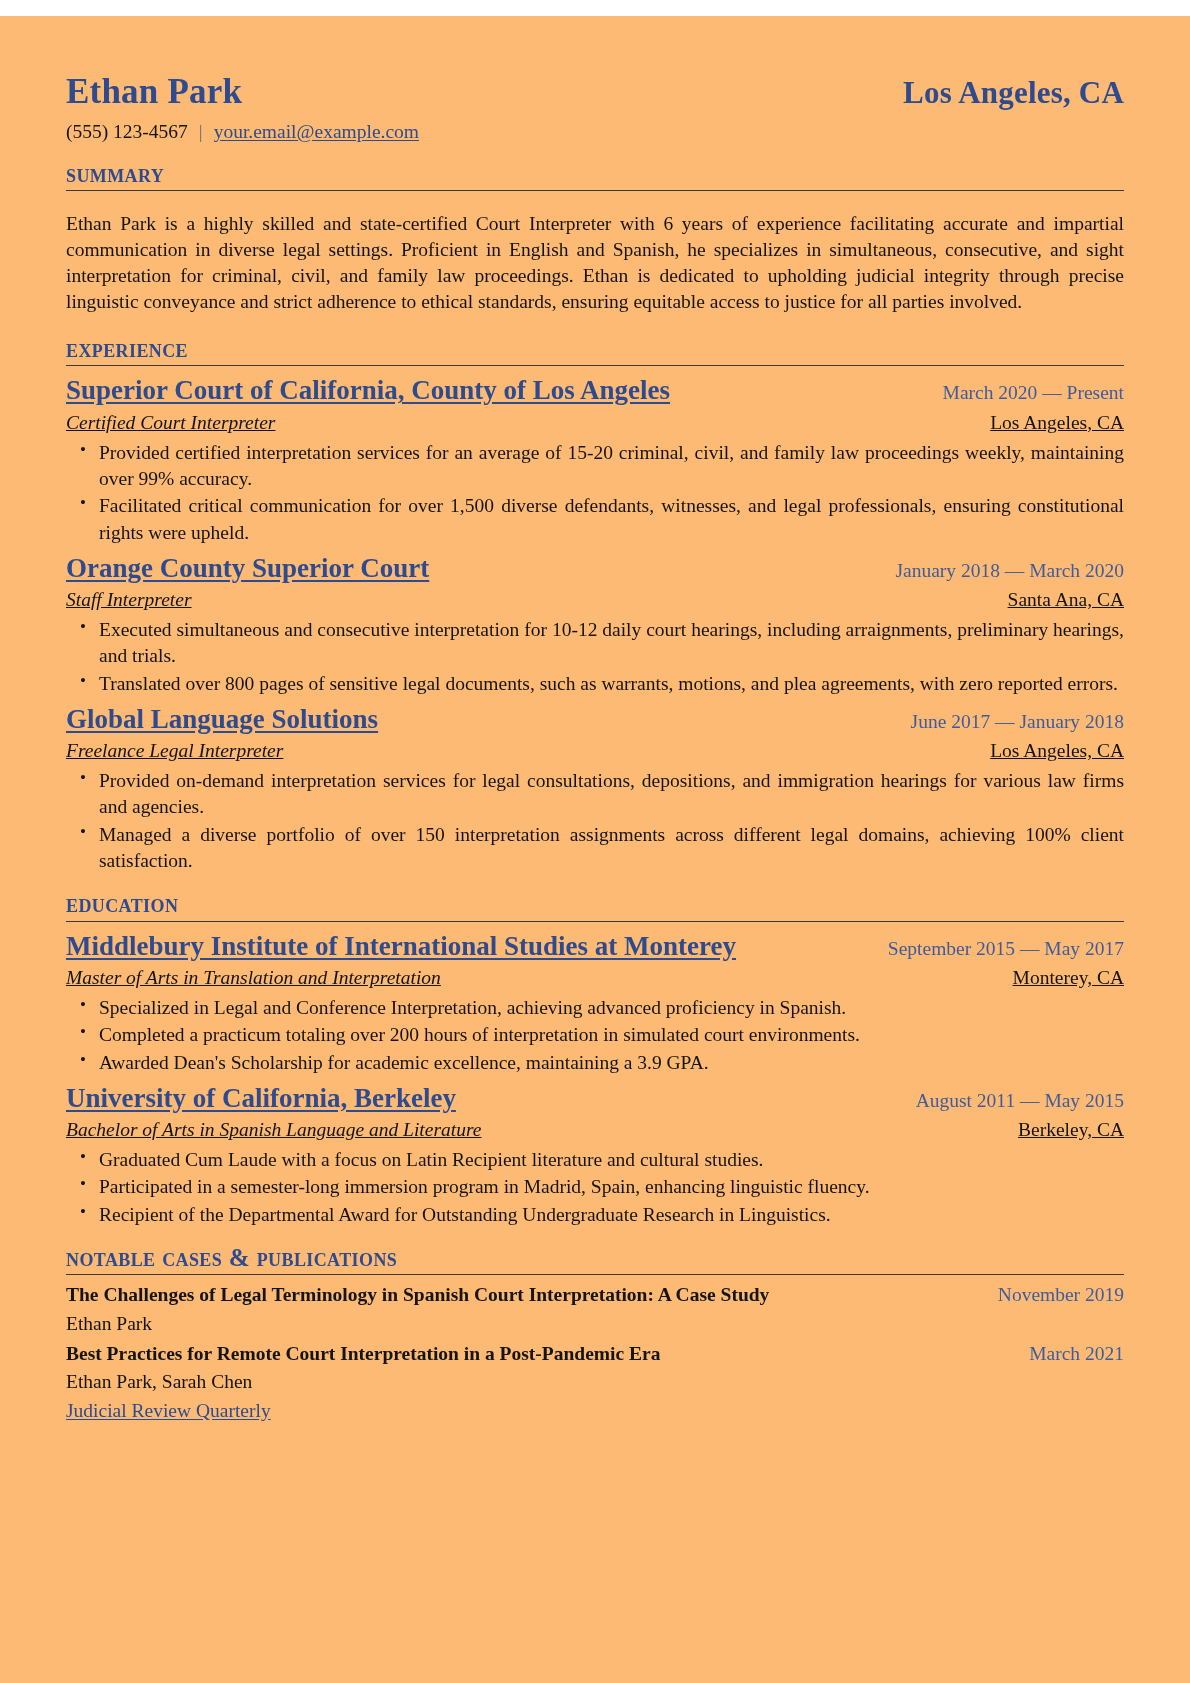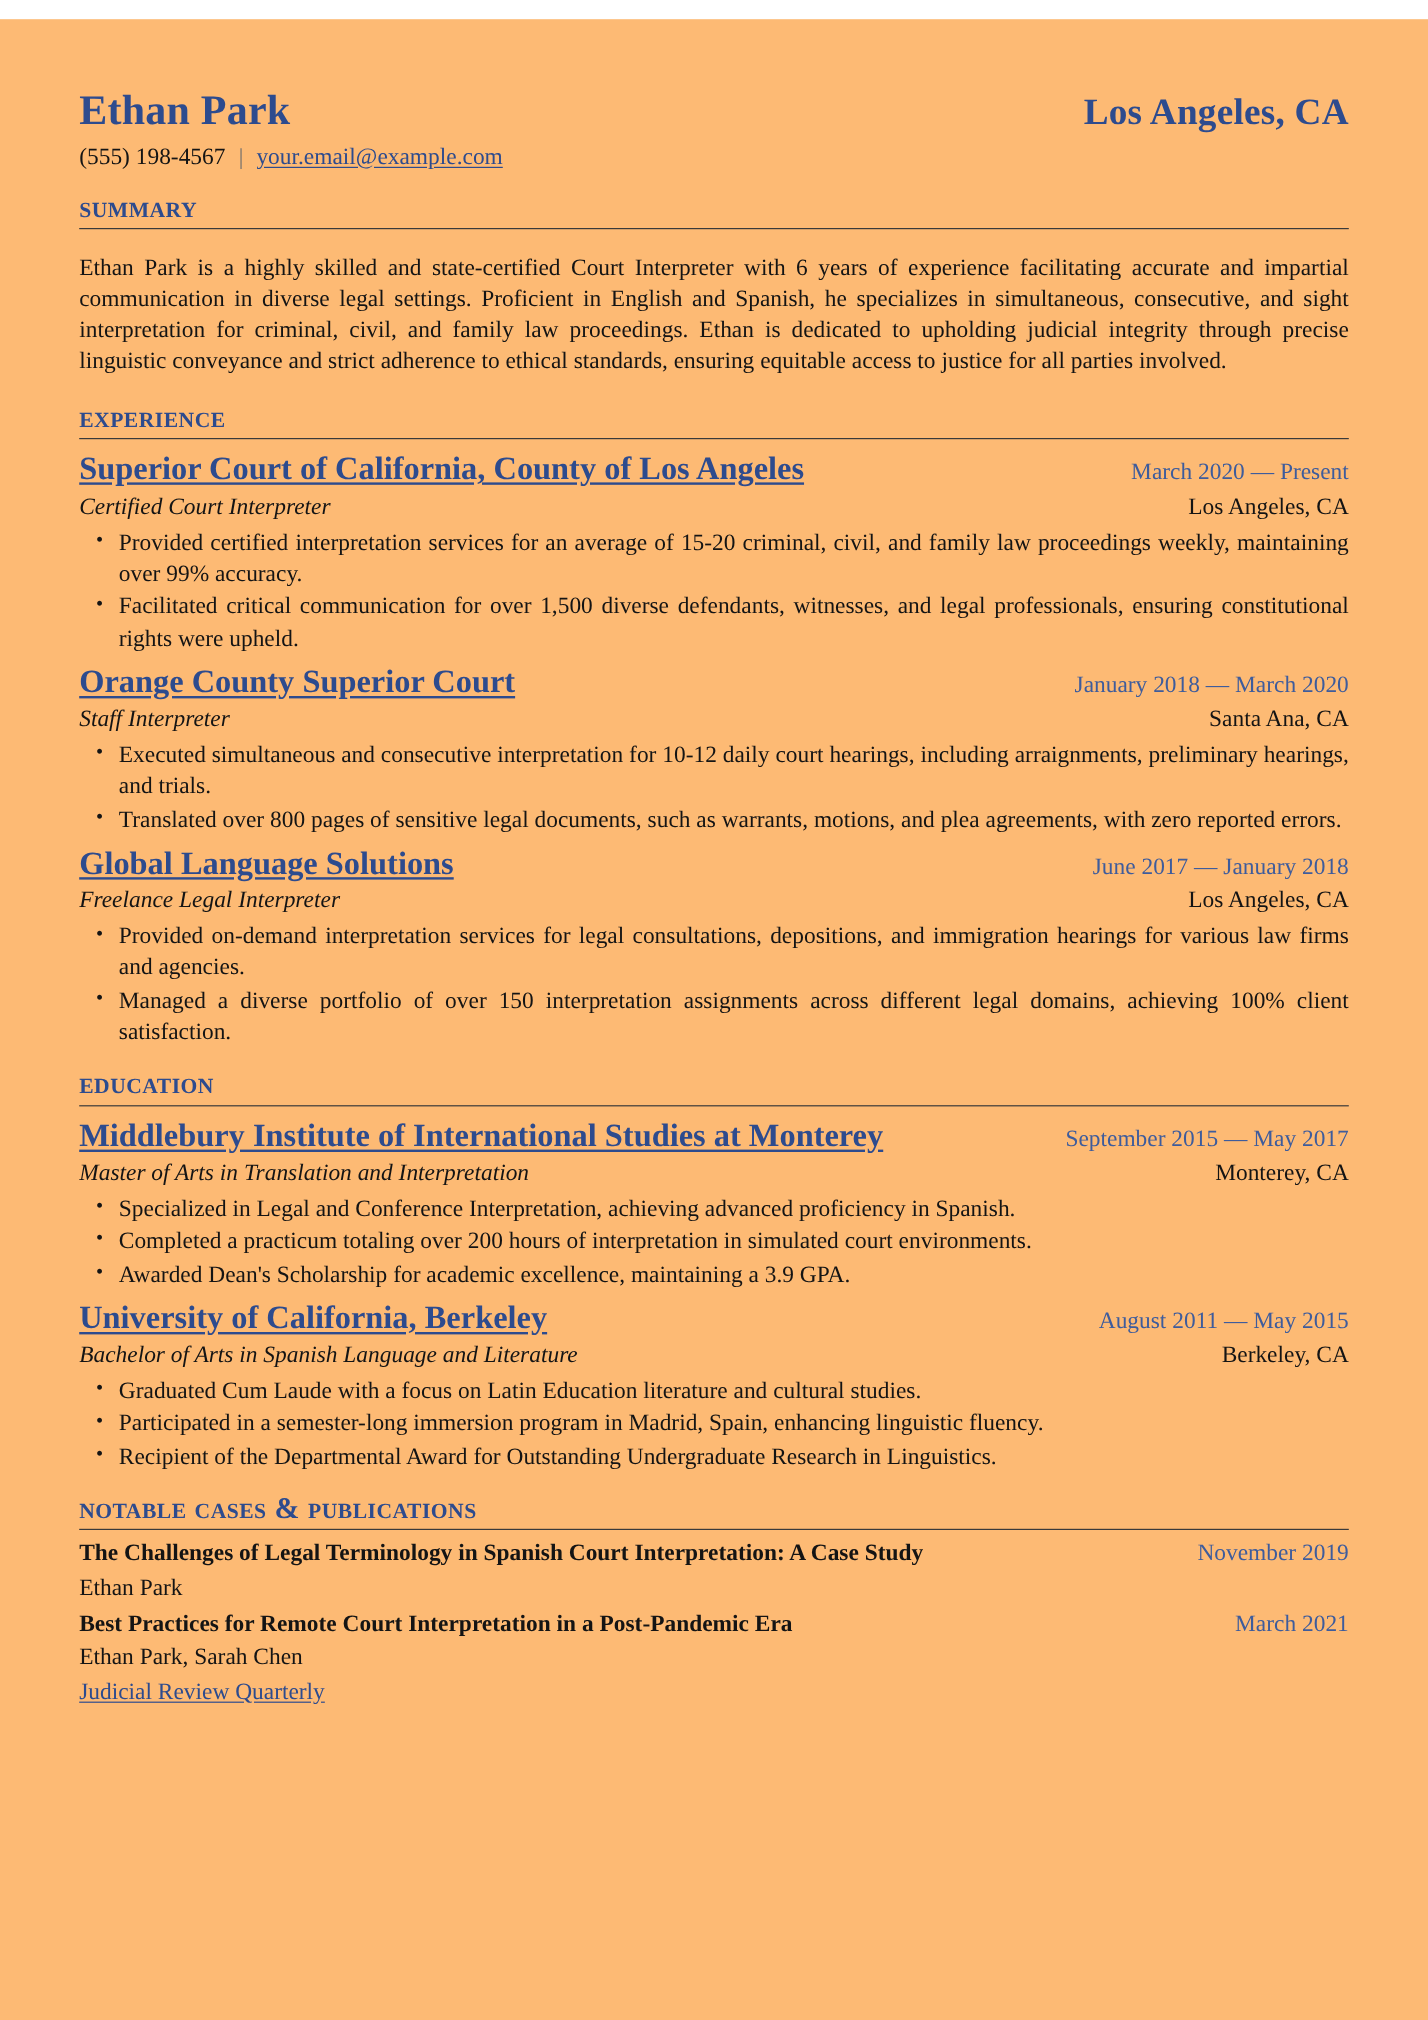--- a/index.html
+++ b/index.html
@@ -122,20 +122,21 @@
     color: #3e5c9c;
     white-space: nowrap;
     line-height: 1.3;
   }
   .entry-subline {
     display: flex;
     justify-content: space-between;
     align-items: baseline;
     gap: 16px;
     margin-top: 1px;
+    text-decoration: underline;
   }
   .entry-role {
     font-size: 19.5px;
     font-style: italic;
     color: #141414;
     line-height: 1.3;
   }
   .entry-location {
     font-size: 19.5px;
     color: #141414;
@@ -210,21 +211,21 @@
 <body>
 
 <div class="page">
 
   <div class="header-row">
     <div class="name">Ethan Park</div>
     <div class="location-head">Los Angeles, CA</div>
   </div>
 
   <div class="contact-row">
-    <span>(555) 198-4567</span>
+    <span>(555) 123-4567</span>
     <span class="contact-sep">|</span>
     <a class="email-link" href="#">your.email@example.com</a>
   </div>
 
   <div class="section">
     <div class="section-title">Summary</div>
     <div class="rule"></div>
     <p class="summary-text">Ethan Park is a highly skilled and state-certified Court Interpreter with 6 years of experience facilitating accurate and impartial communication in diverse legal settings. Proficient in English and Spanish, he specializes in simultaneous, consecutive, and sight interpretation for criminal, civil, and family law proceedings. Ethan is dedicated to upholding judicial integrity through precise linguistic conveyance and strict adherence to ethical standards, ensuring equitable access to justice for all parties involved.</p>
   </div>
 
@@ -301,21 +302,21 @@
     <div class="entry">
       <div class="entry-line">
         <span class="entry-title">University of California, Berkeley</span>
         <span class="entry-date">August 2011 — May 2015</span>
       </div>
       <div class="entry-subline">
         <span class="entry-role">Bachelor of Arts in Spanish Language and Literature</span>
         <span class="entry-location">Berkeley, CA</span>
       </div>
       <ul class="bullets">
-        <li>Graduated Cum Laude with a focus on Latin Education literature and cultural studies.</li>
+        <li>Graduated Cum Laude with a focus on Latin Recipient literature and cultural studies.</li>
         <li>Participated in a semester-long immersion program in Madrid, Spain, enhancing linguistic fluency.</li>
         <li>Recipient of the Departmental Award for Outstanding Undergraduate Research in Linguistics.</li>
       </ul>
     </div>
   </div>
 
   <div class="section">
     <div class="section-title">Notable Cases &amp; Publications</div>
     <div class="rule"></div>
 

